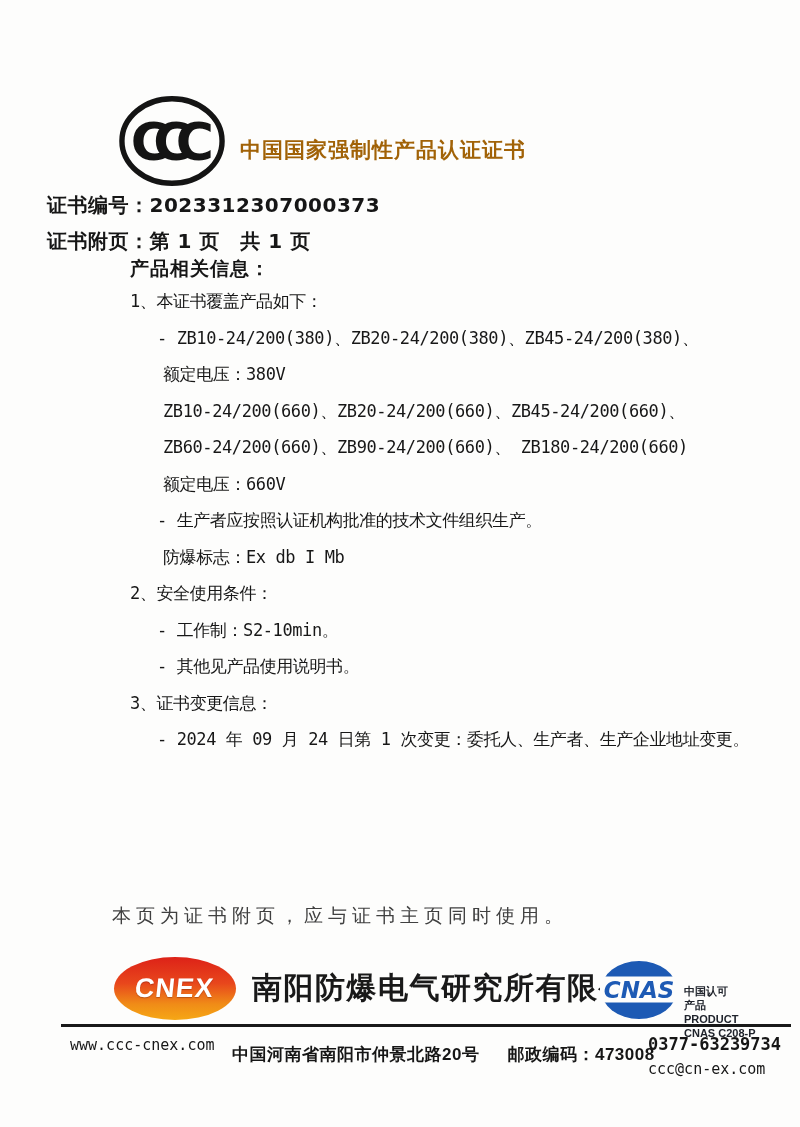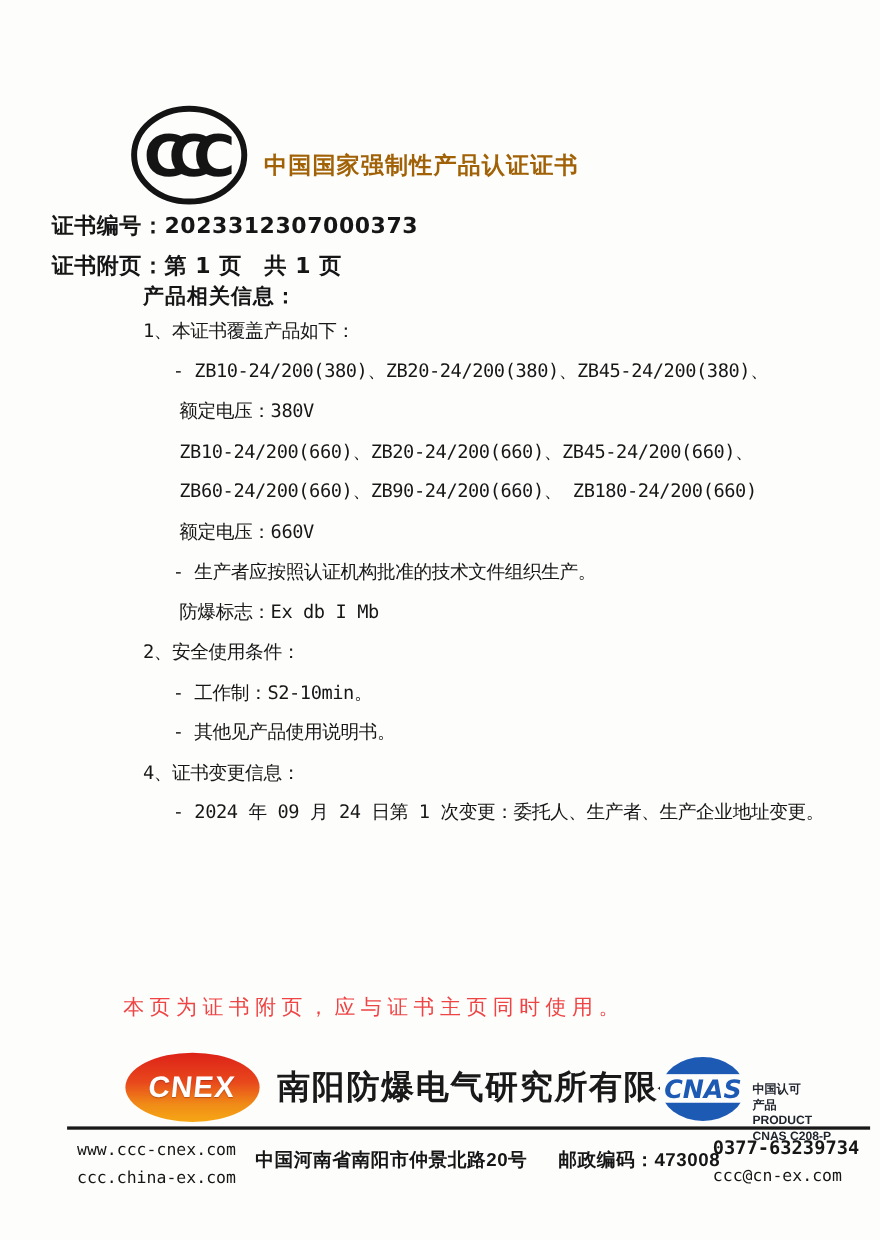--- a/index.html
+++ b/index.html
@@ -76,21 +76,21 @@
   .ind2 { padding-left: 163px; }
 
   
   .page-note {
     position: absolute;
     left: 0; top: 903px;
     width: 680px;
     text-align: center;
     font-size: 19px;
     letter-spacing: 5px;
-    color: #ef4444;
+    color: #404040;
   }
 
   
   .cnex-logo {
     position: absolute;
     left: 114px; top: 957px;
     width: 122px; height: 63px;
     border-radius: 50%;
     background: linear-gradient(180deg, #dd2218 0%, #e8471c 42%, #f08c17 75%, #f6a715 100%);
     display: flex;
@@ -195,21 +195,21 @@
     <div class="pline ind1">- ZB10-24/200(380)、ZB20-24/200(380)、ZB45-24/200(380)、</div>
     <div class="pline ind2">额定电压：380V</div>
     <div class="pline ind2">ZB10-24/200(660)、ZB20-24/200(660)、ZB45-24/200(660)、</div>
     <div class="pline ind2">ZB60-24/200(660)、ZB90-24/200(660)、 ZB180-24/200(660)</div>
     <div class="pline ind2">额定电压：660V</div>
     <div class="pline ind1">- 生产者应按照认证机构批准的技术文件组织生产。</div>
     <div class="pline ind2">防爆标志：Ex db I Mb</div>
     <div class="pline ind0">2、安全使用条件：</div>
     <div class="pline ind1">- 工作制：S2-10min。</div>
     <div class="pline ind1">- 其他见产品使用说明书。</div>
-    <div class="pline ind0">4、证书变更信息：</div>
+    <div class="pline ind0">3、证书变更信息：</div>
     <div class="pline ind1">- 2024 年 09 月 24 日第 1 次变更：委托人、生产者、生产企业地址变更。</div>
   </div>
 
   <div class="page-note">本页为证书附页，应与证书主页同时使用。</div>
 
   <div class="cnex-logo">
     <span>CNEX</span>
   </div>
 
   <div class="company-name">南阳防爆电气研究所有限公司</div>
@@ -224,21 +224,20 @@
     <div>中国认可</div>
     <div>产品</div>
     <div>PRODUCT</div>
     <div>CNAS C208-P</div>
   </div>
 
   <div class="footer-rule"></div>
 
   <div class="footer-left">
     <div>www.ccc-cnex.com</div>
-    <div>ccc.china-ex.com</div>
   </div>
 
   <div class="footer-center"><span>中国河南省南阳市仲景北路20号</span><span class="gap"></span><span>邮政编码：</span><span>473008</span></div>
 
   <div class="footer-right">
     <div class="footer-phone">0377-63239734</div>
     <div class="footer-email">ccc@cn-ex.com</div>
   </div>
 
 </div>

